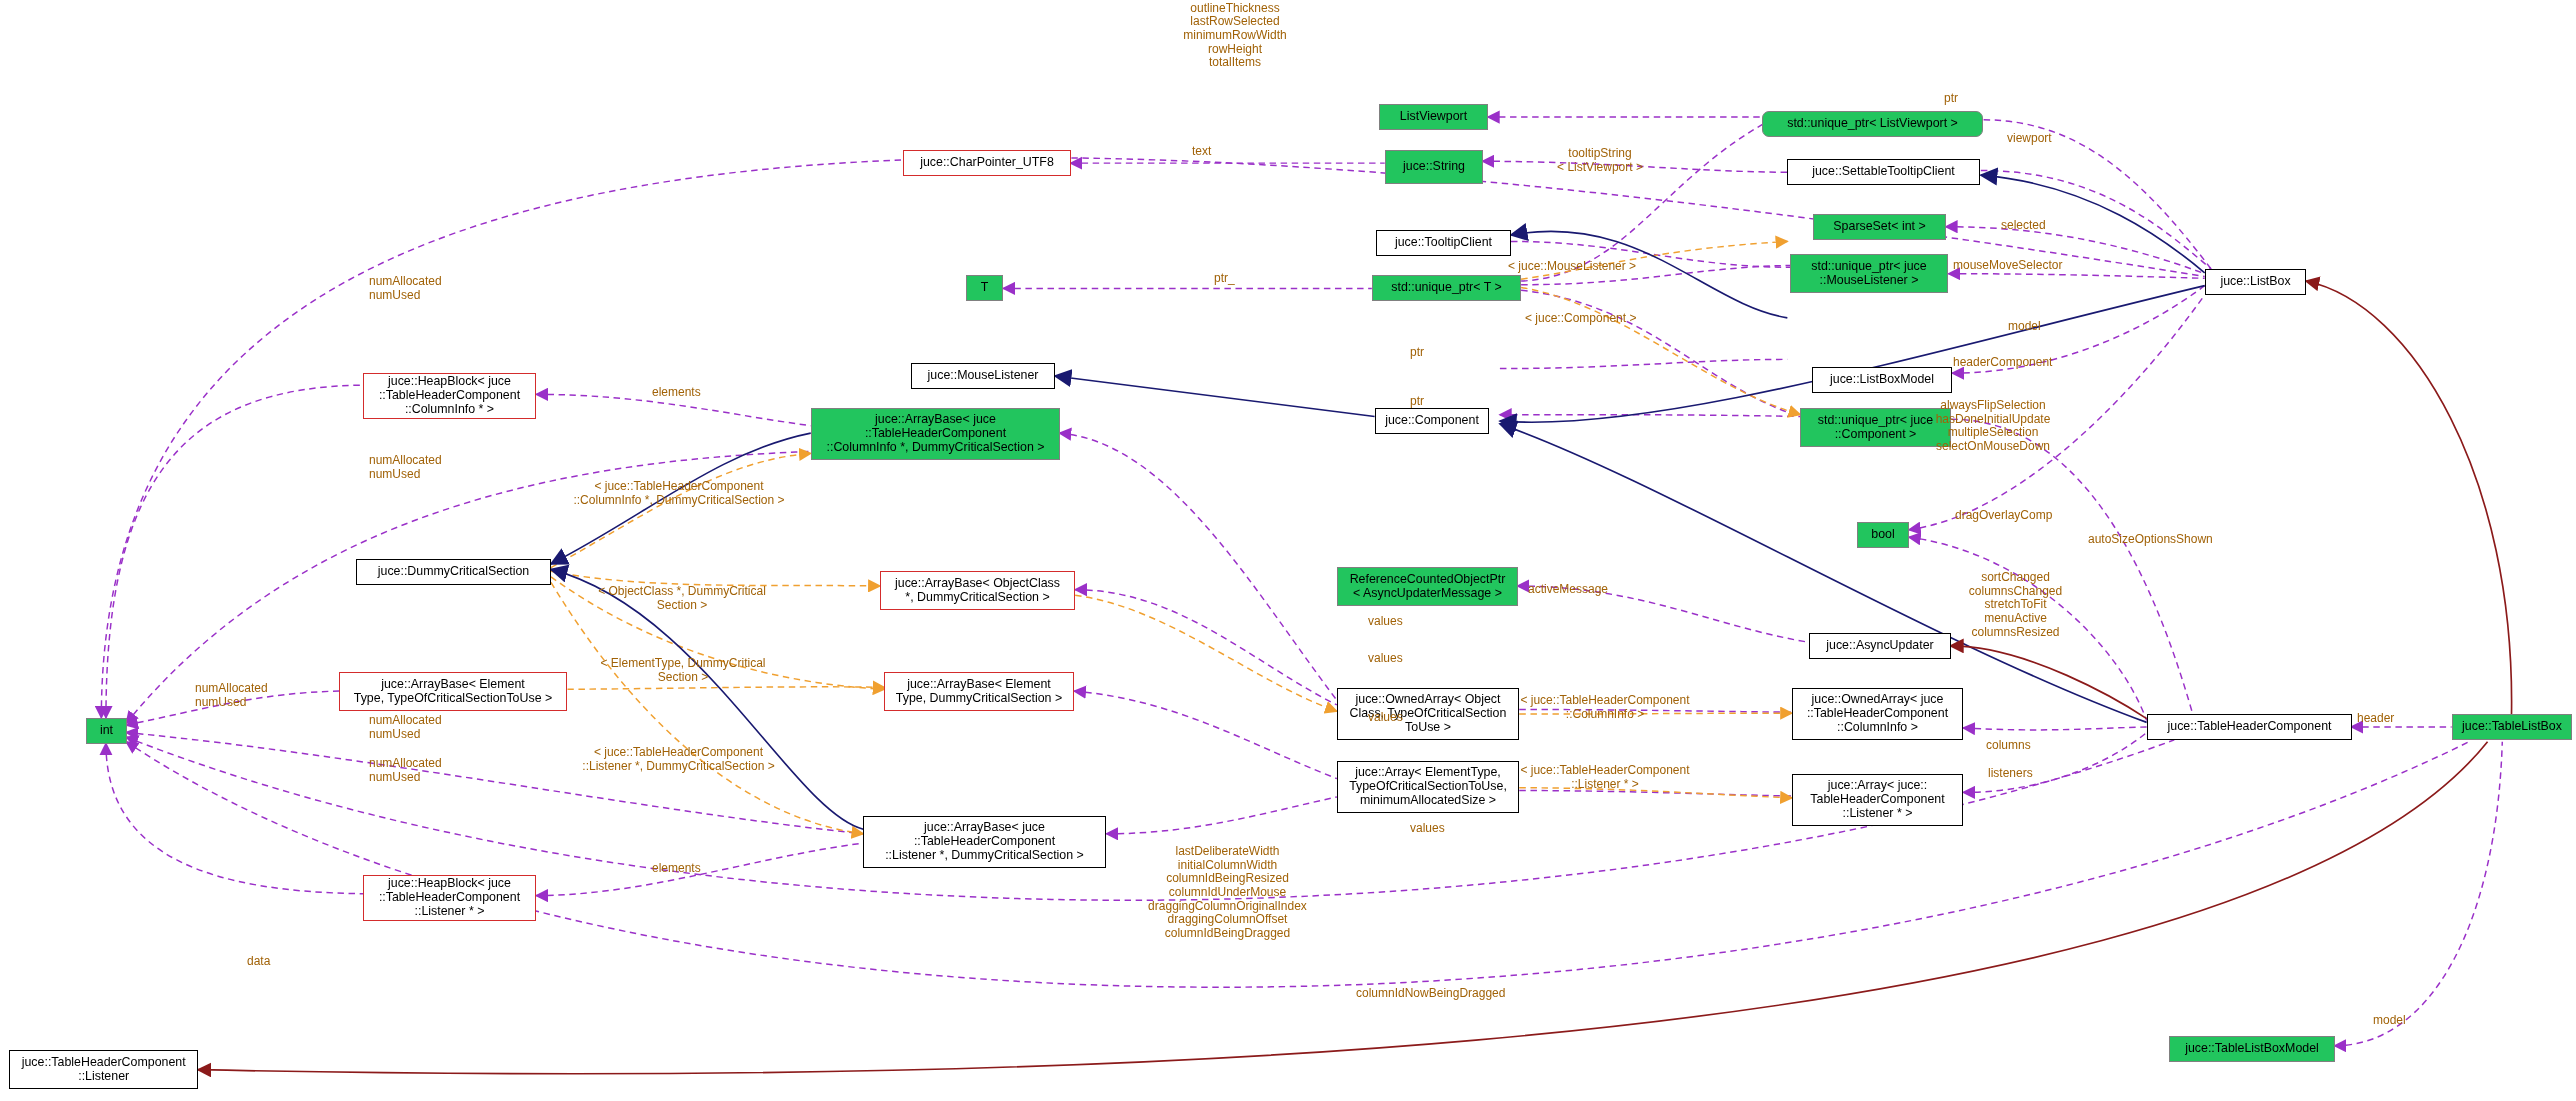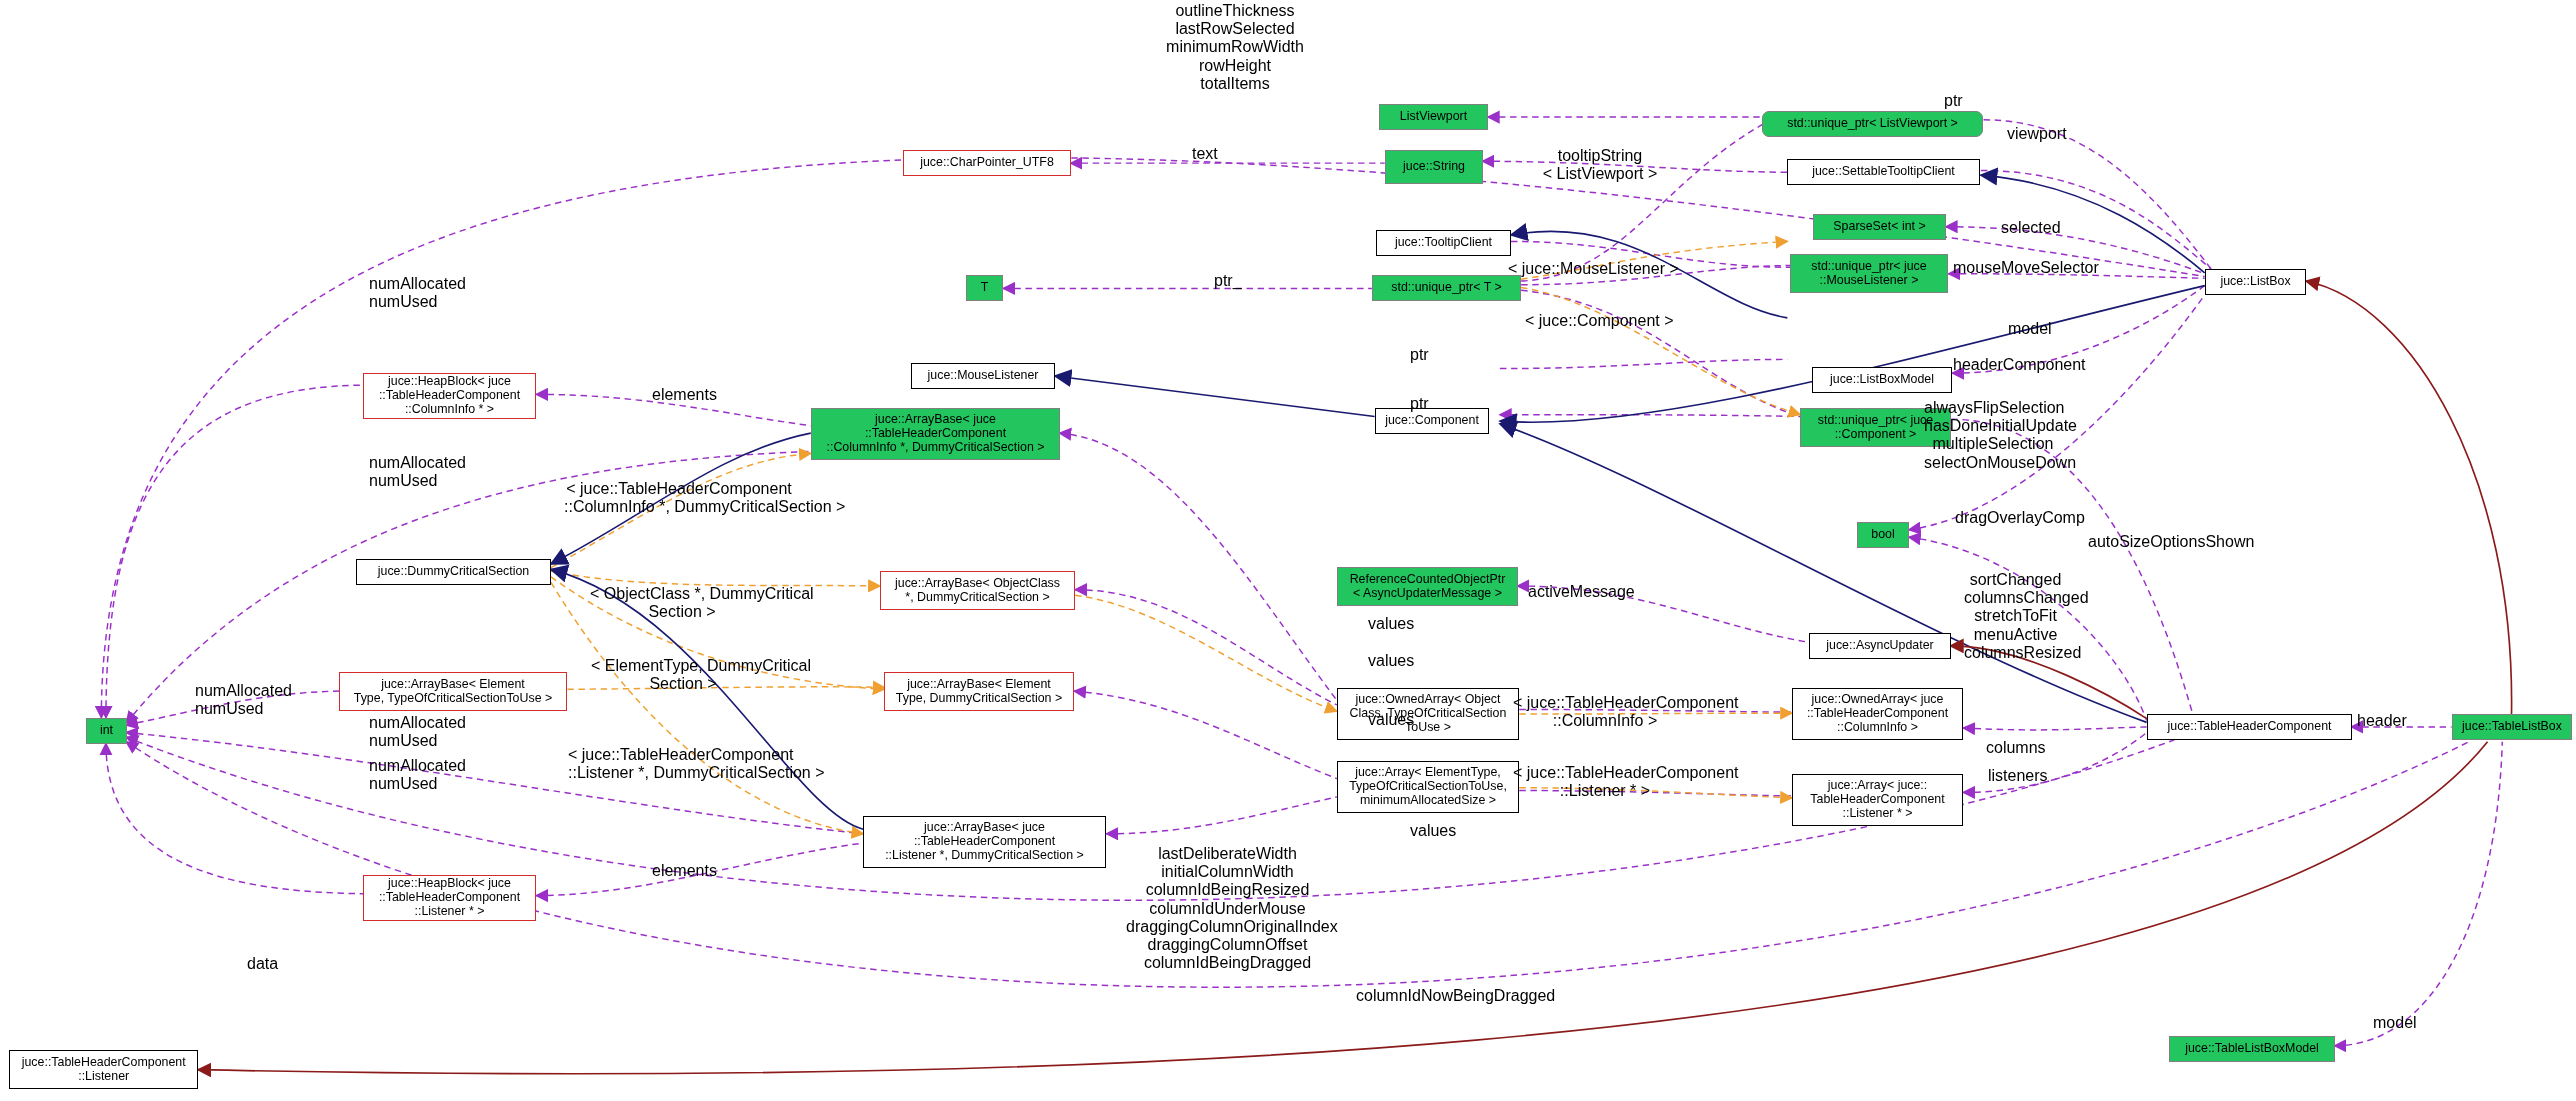--- a/index.html
+++ b/index.html
@@ -5,21 +5,21 @@
   html,body{margin:0;padding:0;background:#ffffff;}
   body{width:2576px;height:1102px;position:relative;font-family:"Liberation Sans",sans-serif;overflow:hidden;}
   #canvas{position:absolute;left:0;top:0;width:2576px;height:1102px;}
   svg.edges{position:absolute;left:0;top:0;width:2576px;height:1102px;pointer-events:none;}
   .node{position:absolute;box-sizing:border-box;border:0.9px solid #000;background:#ffffff;
         display:flex;align-items:center;justify-content:center;text-align:center;
         font-size:12.4px;line-height:1.12;color:#000;white-space:pre;}
   .node.black{border-color:#000;}
   .node.red{border-color:#d42c2c;color:#000;}
   .node.gray{border-color:#808080;background:#22c55e;}
-  .elabel{position:absolute;font-size:16px;color:#000000;white-space:pre;text-align:center;line-height:1.14;}
+  .elabel{position:absolute;font-size:12px;color:#a16207;white-space:pre;text-align:center;line-height:1.14;}
 </style>
 </head>
 <body>
 
 <div id="canvas">
 
 <svg class="edges" viewBox="0 0 2796 1196">
   <defs>
     <marker id="arrPurple" markerWidth="9" markerHeight="9" refX="8" refY="4.5" orient="auto">
       <path d="M0,0 L9,4.5 L0,9 z" fill="#9a30c8"></path>
@@ -220,21 +220,21 @@
 <div class="node black" style="left:9.2px;top:1050px;width:189px;height:39px;"><span>juce::TableHeaderComponent
 ::Listener</span></div>
 
 <div class="elabel" style="left:1152px;top:1.8px;width:166px;">outlineThickness
 lastRowSelected
 minimumRowWidth
 rowHeight
 totalItems</div>
 
 <div class="elabel" style="left:1944px;top:92px;">ptr</div>
-<div class="elabel" style="left:2007px;top:125px;">viewport</div>
+<div class="elabel" style="left:2007px;top:132px;">viewport</div>
 <div class="elabel" style="left:1192px;top:145px;text-align:right;">text</div>
 <div class="elabel" style="left:1540px;top:147px;width:120px;">tooltipString
 &lt; ListViewport &gt;</div>
 <div class="elabel" style="left:2001px;top:219px;">selected</div>
 <div class="elabel" style="left:1508px;top:260px;">&lt; juce::MouseListener &gt;</div>
 <div class="elabel" style="left:1953px;top:259px;">mouseMoveSelector</div>
 <div class="elabel" style="left:1214px;top:272px;">ptr_</div>
 <div class="elabel" style="left:2008px;top:320px;">model</div>
 <div class="elabel" style="left:1525px;top:312px;">&lt; juce::Component &gt;</div>
 <div class="elabel" style="left:369px;top:275px;width:83px;text-align:left;">numAllocated

